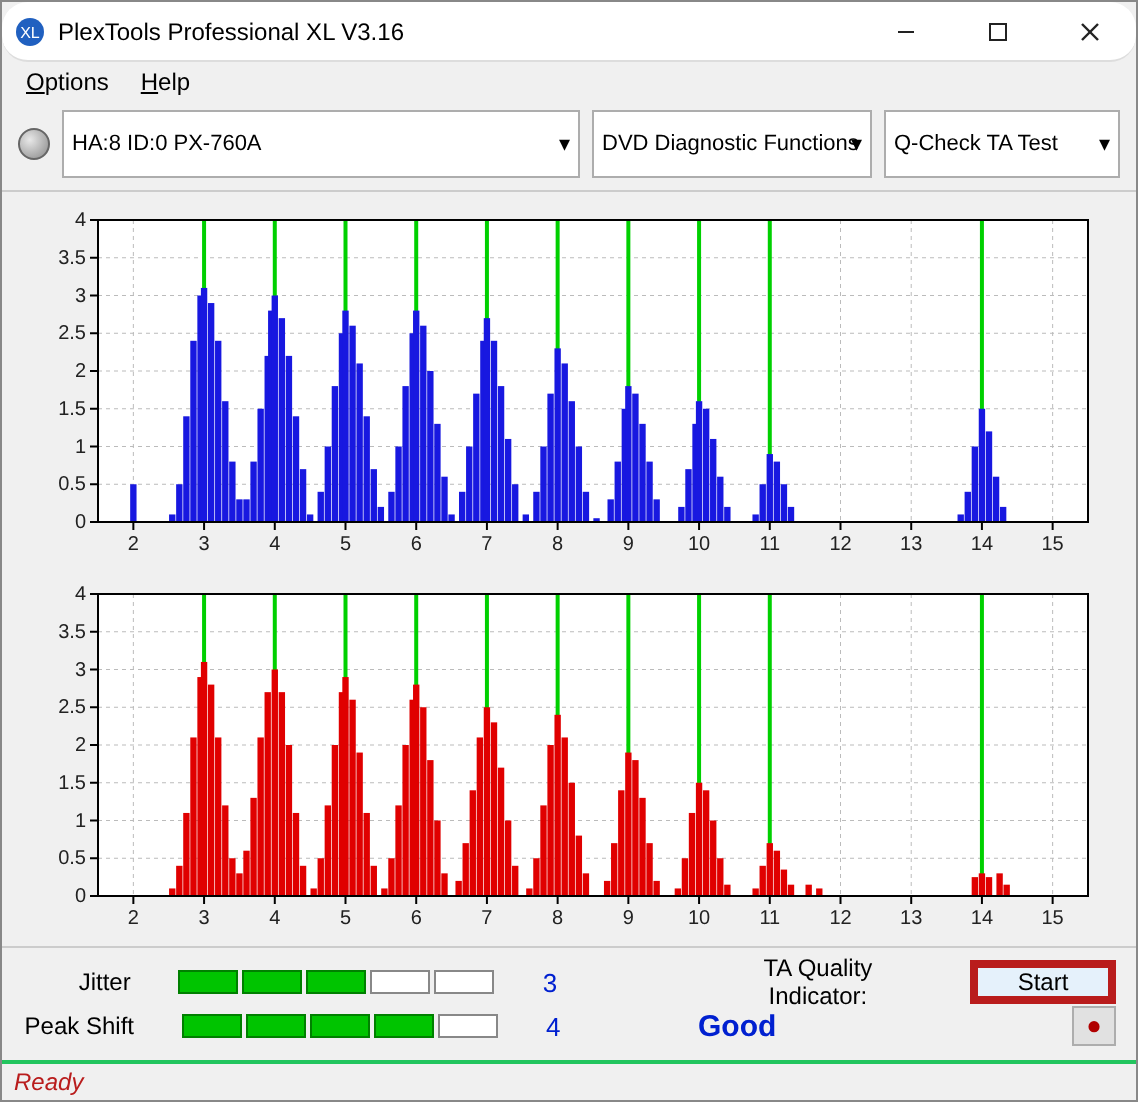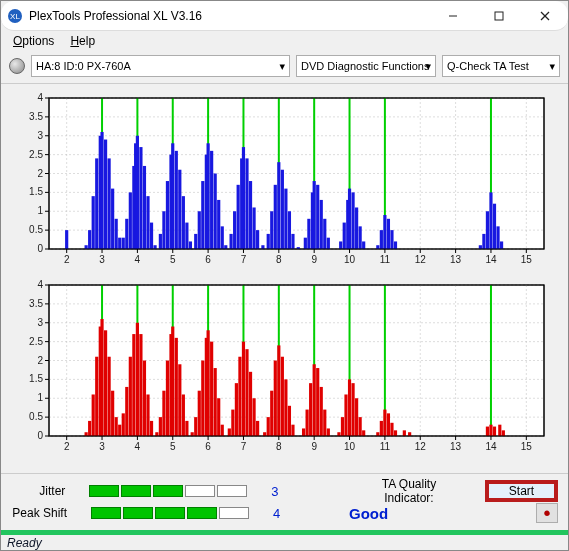--- a/index.html
+++ b/index.html
@@ -6,40 +6,40 @@
 body { font-family: "Segoe UI", Tahoma, sans-serif; font-size: 12px; background: #f0f0f0; width: 569px; height: 551px; overflow: hidden; display: flex; flex-direction: column; border: 1px solid #888; }
 .titlebar { background: #fff; height: 30px; display: flex; align-items: center; padding: 0 0 0 6px; border-bottom: 1px solid #ddd; border-radius: 13px; }
 .titlebar .icon { width: 16px; height: 16px; margin-right: 6px; }
 .titlebar .title { flex: 1; font-size: 12px; color: #000; }
 .winbtn { width: 46px; height: 30px; display: flex; align-items: center; justify-content: center; color: #222; }
 .menubar { background: #f0f0f0; height: 20px; display: flex; align-items: center; padding: 0 6px; gap: 4px; }
 .menuitem { padding: 1px 6px; font-size: 12px; cursor: default; }
 .menuitem .u { text-decoration: underline; }
 .toolbar { background: #f0f0f0; padding: 4px 8px 6px; display: flex; align-items: center; gap: 6px; border-bottom: 1px solid #ccc; }
 .devicon { width: 16px; height: 16px; border-radius: 50%; background: radial-gradient(circle at 35% 35%, #e8e8e8, #888); border: 1px solid #666; flex: 0 0 auto; }
-.combo { display: flex; align-items: center; height: 22px; background: #fff; border: 1px solid #adadad; font-size: 11px; padding: 0 4px; position: relative; text-align: right; }
+.combo { display: flex; align-items: center; height: 34px; background: #fff; border: 1px solid #adadad; font-size: 11px; padding: 0 4px; position: relative; text-align: right; }
 .combo .arrow { position: absolute; right: 4px; top: 50%; transform: translateY(-50%); }
 .combo.device { flex: 1; min-width: 180px; }
 .combo.fn { width: 140px; }
 .combo.test { width: 118px; }
 .chartarea { padding: 8px 8px 4px; display: flex; flex-direction: column; gap: 12px; flex: 1; }
 .chart { position: relative; height: 175px; }
 .chart svg { width: 100%; height: 100%; }
 .botpanel { padding: 6px 10px 6px; border-top: 1px solid #ccc; }
 .botrow { display: flex; align-items: center; gap: 24px; height: 22px; }
 .botlabel { width: 56px; text-align: right; color: #000; }
 .bars { display: flex; gap: 2px; }
 .seg { width: 30px; height: 12px; border: 1px solid #888; background: #fff; }
 .seg.on { background: #00c400; border-color: #008000; }
 .barval { color: #0020d0; width: 14px; font-size: 13px; }
 .quallabel { margin-left: 48px; color: #000; text-align: center; }
 .qualval { color: #0020d0; font-weight: bold; font-size: 15px; margin-left: 38px; }
 .startbtn { margin-left: auto; width: 75px; height: 22px; border: 4px solid #b91c1c; background: #e5f1fb; font-size: 12px; display:flex;align-items:center;justify-content:center;}
 .recbtn { margin-left: auto; width: 22px; height: 20px; border: 1px solid #adadad; background: #e1e1e1; display: flex; align-items: center; justify-content: center; font-size: 12px; }
-.statusbar { height: 20px; background: #f0f0f0; border-top: 5px solid #22c55e; display: flex; align-items: center; padding: 0 6px; color: #0f172a; font-style: italic; font-size: 12px; }
+.statusbar { height: 20px; background: #f0f0f0; border-top: 2px solid #22c55e; display: flex; align-items: center; padding: 0 6px; color: #b91c1c; font-style: italic; font-size: 12px; }
 .axis-text { font-size: 10px; fill: #222; }
 </style>
 </head>
 <body>
 
 <div class="titlebar">
   <span class="icon">
     <svg viewBox="0 0 16 16">
         <circle cx="8" cy="8" r="7" fill="#2060c0"></circle>
         <text x="8" y="11" text-anchor="middle" font-size="8" fill="#fff" font-family="Arial">XL</text>

